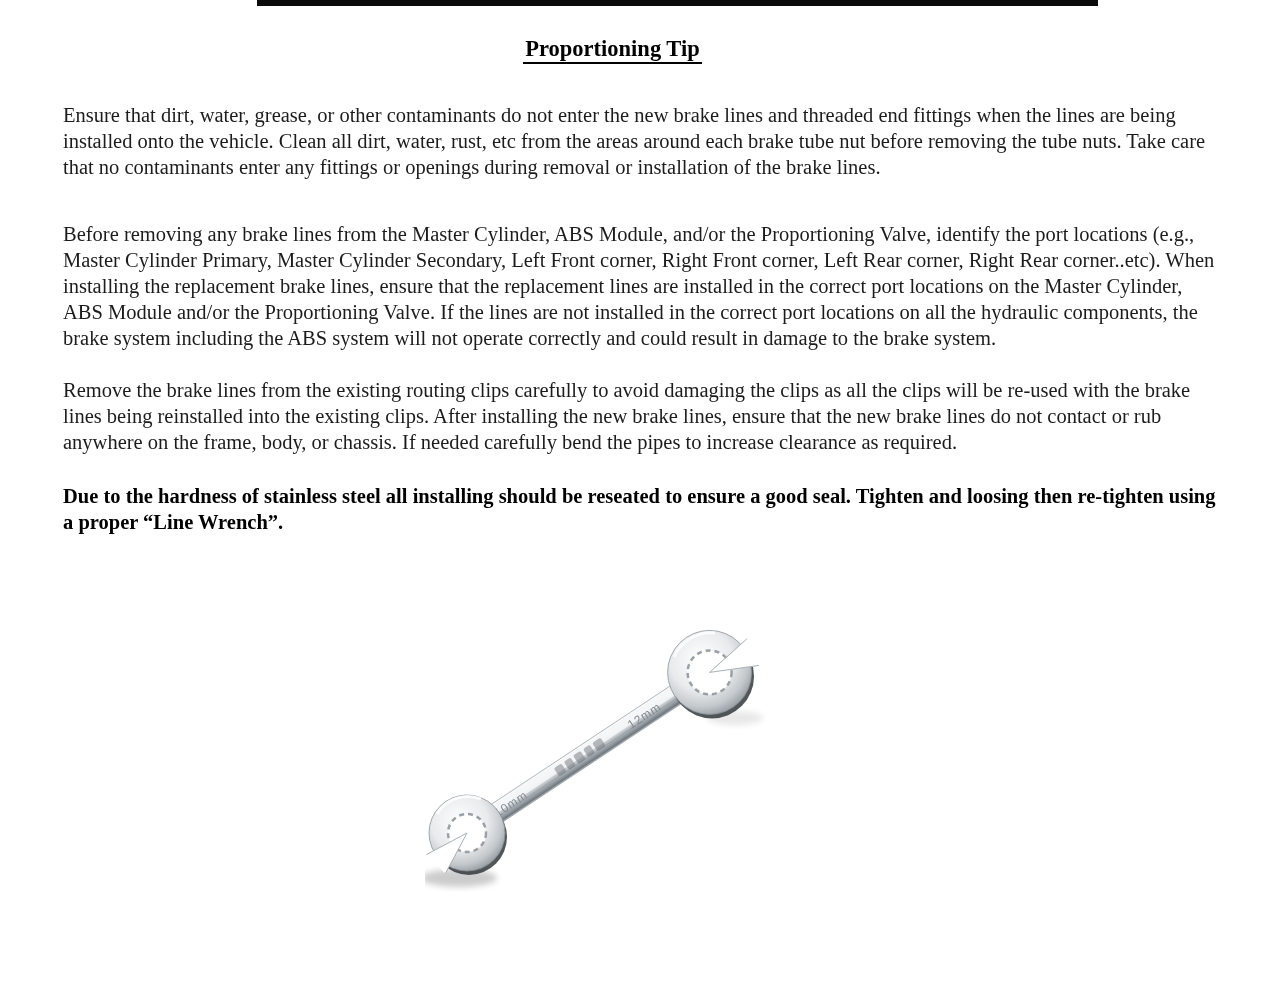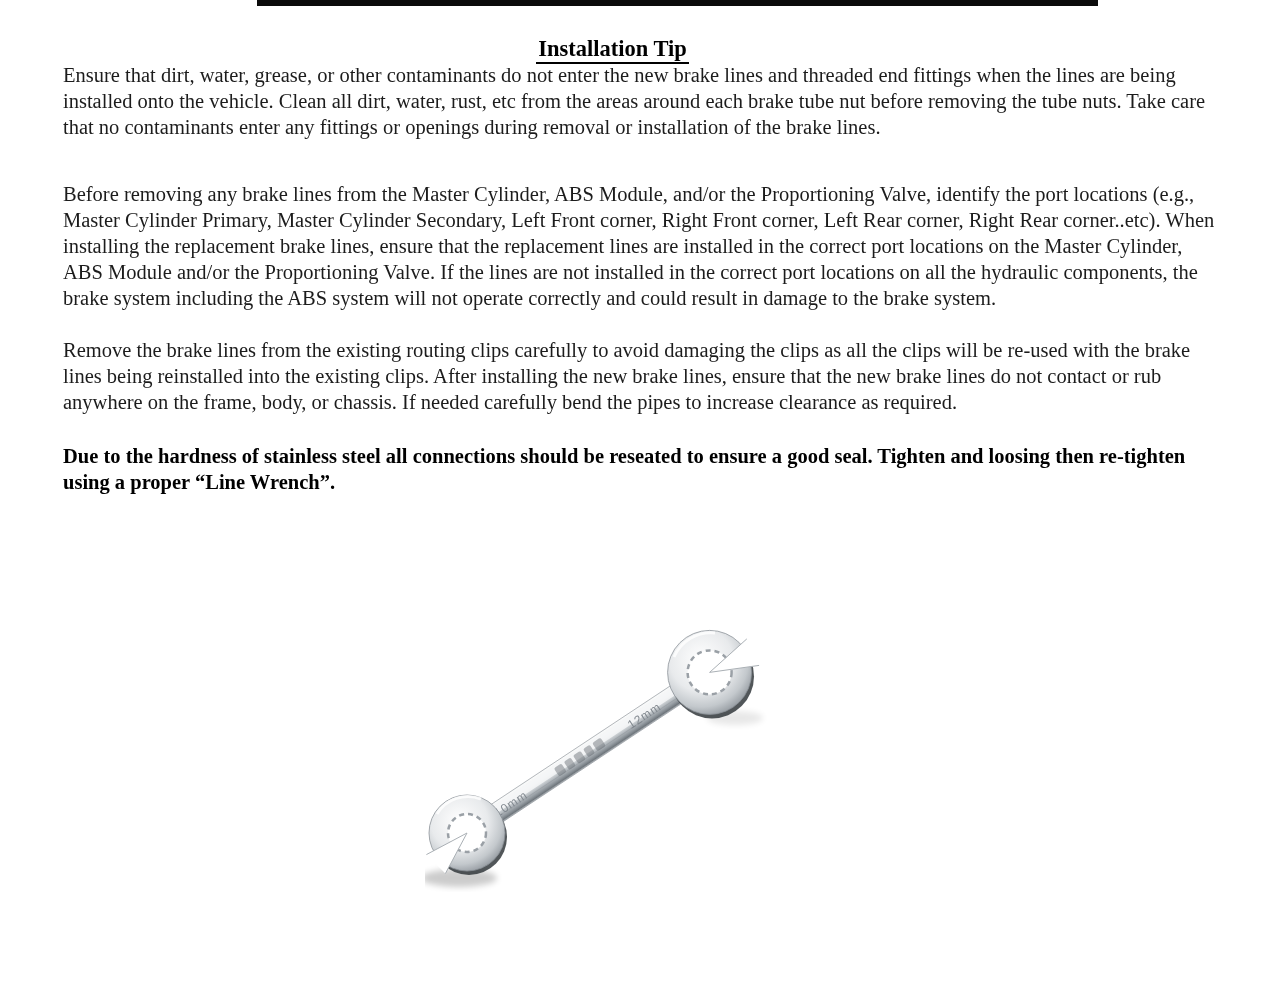--- a/index.html
+++ b/index.html
@@ -33,21 +33,21 @@
     border-bottom:2px solid #000;
     padding:0 2px 1px 2px;
   }
   p.body-par{
     margin:0;
     font-size:20.5px;
     line-height:26px;
     text-align:left;
     color:#1c1c1c;
   }
-  p.par-1{}
+  p.par-1{margin-top:40px;}
   p.par-2{margin-top:41px;}
   p.par-3{margin-top:26px;}
   p.bold-note{
     margin-top:28px;
     font-weight:bold;
     color:#000;
     font-size:20.5px;
     line-height:26px;
   }
   .wrench-wrap{
@@ -63,29 +63,29 @@
     opacity:.95;
   }
 </style>
 </head>
 <body>
 
 <div class="top-rule"></div>
 
 <div class="page">
 
-  <h1 class="page-title"><span class="underline">Installation Tip</span></h1>
+  <h1 class="page-title"><span class="underline">Proportioning Tip</span></h1>
 
   <p class="body-par par-1">Ensure that dirt, water, grease, or other contaminants do not enter the new brake lines and threaded end fittings when the lines are being installed onto the vehicle. Clean all dirt, water, rust, etc from the areas around each brake tube nut before removing the tube nuts. Take care that no contaminants enter any fittings or openings during removal or installation of the brake lines.</p>
 
   <p class="body-par par-2">Before removing any brake lines from the Master Cylinder, ABS Module, and/or the Proportioning Valve, identify the port locations (e.g., Master Cylinder Primary, Master Cylinder Secondary, Left Front corner, Right Front corner, Left Rear corner, Right Rear corner..etc). When installing the replacement brake lines, ensure that the replacement lines are installed in the correct port locations on the Master Cylinder, ABS Module and/or the Proportioning Valve. If the lines are not installed in the correct port locations on all the hydraulic components, the brake system including the ABS system will not operate correctly and could result in damage to the brake system.</p>
 
   <p class="body-par par-3">Remove the brake lines from the existing routing clips carefully to avoid damaging the clips as all the clips will be re-used with the brake lines being reinstalled into the existing clips. After installing the new brake lines, ensure that the new brake lines do not contact or rub anywhere on the frame, body, or chassis. If needed carefully bend the pipes to increase clearance as required.</p>
 
-  <p class="body-par bold-note">Due to the hardness of stainless steel all connections should be reseated to ensure a good seal. Tighten and loosing then re-tighten using a proper “Line Wrench”.</p>
+  <p class="body-par bold-note">Due to the hardness of stainless steel all installing should be reseated to ensure a good seal. Tighten and loosing then re-tighten using a proper “Line Wrench”.</p>
 
 </div>
 
 <div class="wrench-wrap">
   <svg width="360" height="270" viewBox="0 0 360 270" xmlns="http://www.w3.org/2000/svg">
     <defs>
       <linearGradient id="shaftMetal" x1="0" y1="0" x2="0" y2="1">
         <stop offset="0" stop-color="#fafbfb"></stop>
         <stop offset="0.35" stop-color="#eef0f1"></stop>
         <stop offset="0.55" stop-color="#c3c8cc"></stop>

